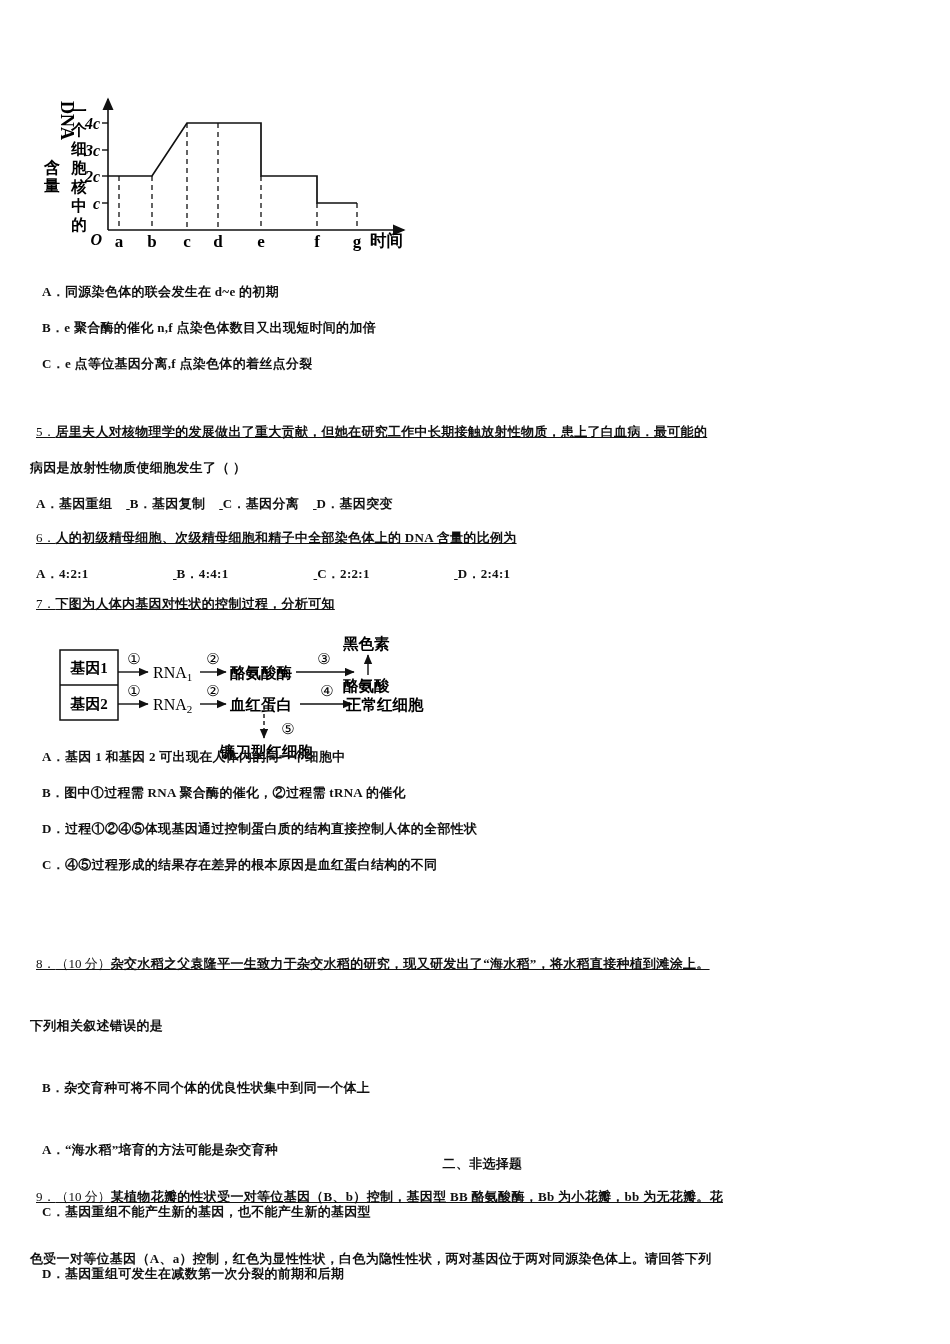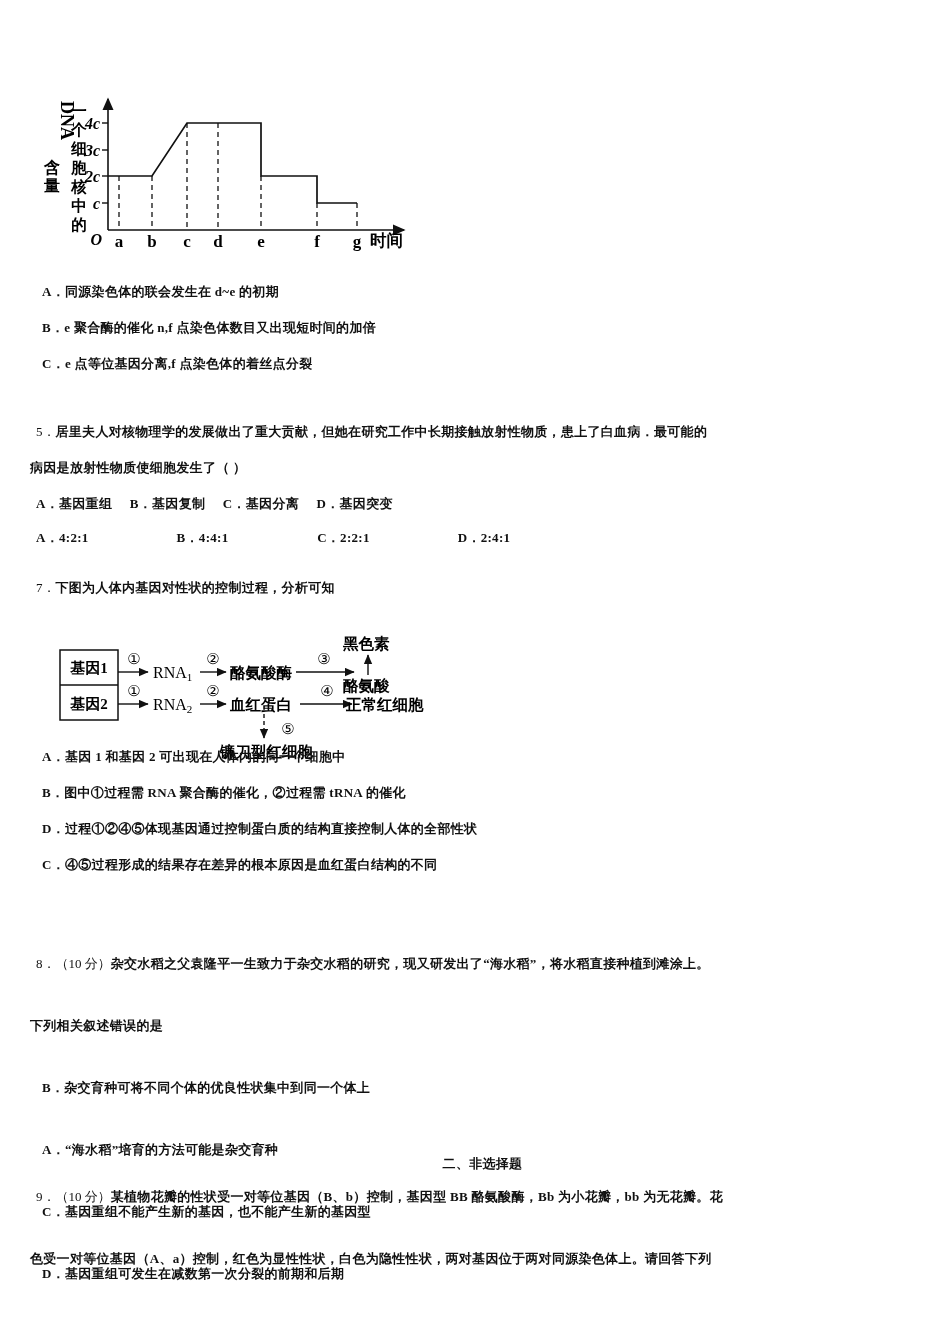--- a/index.html
+++ b/index.html
@@ -15,21 +15,21 @@
   .block{position:absolute;left:30px;width:905px;}
   .line{
     height:36px;line-height:36px;
     white-space:nowrap;
     font-size:13px;font-weight:700;
     letter-spacing:0.3px;
   }
   .lh34 .line{height:34px;line-height:34px;margin-top:28px;}
   .qnum{font-weight:400;letter-spacing:0;}
   .opt{padding-left:12px;}
-  .stemline{padding-left:6px;}
+  .stemline{padding-left:6px;text-decoration:underline;}
   .contline{padding-left:0;}
   .q6row .itm{display:inline-block;width:137px;}
   .q5row .itm{display:inline-block;margin-right:14px;}
   svg text{font-family:"Liberation Serif","DejaVu Serif",serif;}
   .cjk-v{font-weight:700;}
 </style>
 </head>
 <body>
 
 <div class="page">
@@ -107,29 +107,30 @@
     <div class="line contline">病因是放射性物质使细胞发生了（ ）</div>
     <div class="line stemline q5row">
       <span class="itm">A．基因重组</span>
       <span class="itm">B．基因复制</span>
       <span class="itm">C．基因分离</span>
       <span class="itm">D．基因突变</span>
     </div>
   </div>
 
   <div class="block" style="top:520px;">
+    <div class="line stemline"><span class="qnum">6．</span><span>人的初级精母细胞、次级精母细胞和精子中全部染色体上的 DNA 含量的比例为</span></div>
     <div class="line stemline q6row">
       <span class="itm">A．4:2:1</span>
       <span class="itm">B．4:4:1</span>
       <span class="itm">C．2:2:1</span>
       <span class="itm">D．2:4:1</span>
     </div>
   </div>
 
-  <div class="block" style="top:570px;">
+  <div class="block" style="top:586px;">
     <div class="line stemline"><span class="qnum">7．</span><span>下图为人体内基因对性状的控制过程，分析可知</span></div>
   </div>
 
   <svg style="position:absolute;left:40px;top:622px;" width="430" height="150" viewBox="0 0 430 150">
     <defs>
       <marker id="ah2" markerWidth="10" markerHeight="10" refX="6.5" refY="3" orient="auto">
         <path d="M0,0 L7,3 L0,6 Z" fill="#111"></path>
       </marker>
     </defs>
 

